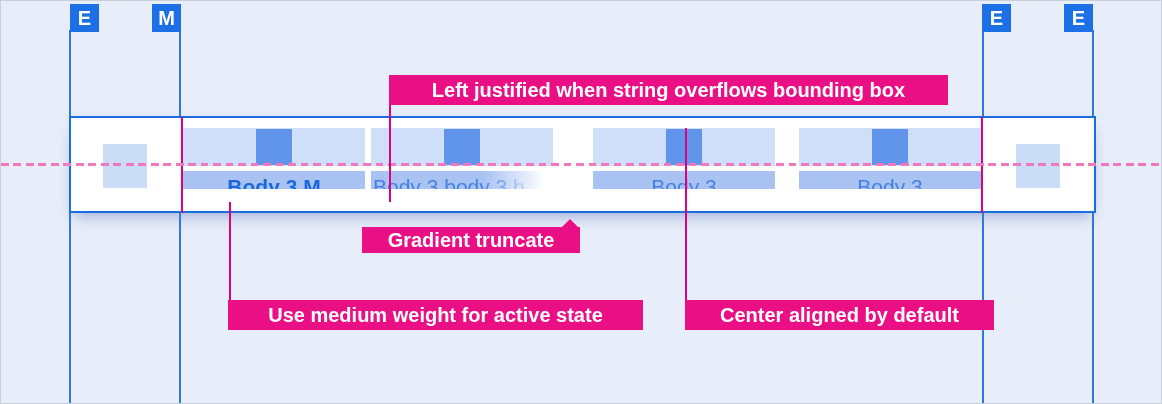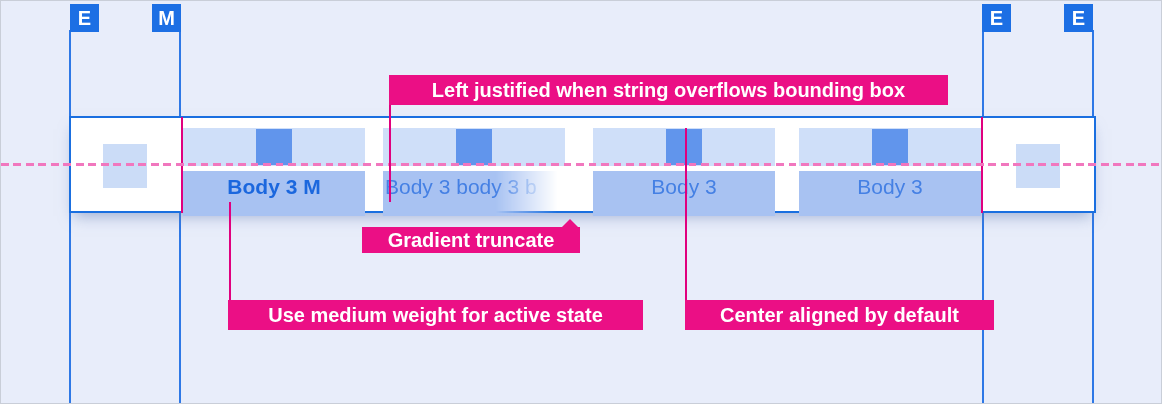--- a/index.html
+++ b/index.html
@@ -68,21 +68,21 @@
   .placeholder-square.left  { left: 32px;  }
   .placeholder-square.right { left: 945px; }
 
   .tab {
     position: absolute;
     top: 0;
     width: 182px;
     height: 93px;
   }
   .tab.t1 { left: 112px; }
-  .tab.t2 { left: 312px; }
+  .tab.t2 { left: 300px; }
   .tab.t3 { left: 522px; }
   .tab.t4 { left: 728px; }
 
   .tab .icon-area {
     position: absolute;
     left: 0;
     top: 10px;
     width: 182px;
     height: 38px;
     background: #CFDFF9;
@@ -94,21 +94,21 @@
     width: 36px;
     height: 36px;
     background: #6195EC;
   }
 
   .tab .tab-label {
     position: absolute;
     left: 0;
     top: 53px;
     width: 182px;
-    height: 45px;
+    height: 18px;
     background: #A8C2F2;
     color: #4580E4;
     font-size: 21px;
     line-height: 31px;
     text-align: center;
     white-space: nowrap;
     overflow: hidden;
   }
   .tab.t1 .tab-label {
     font-weight: 700;

